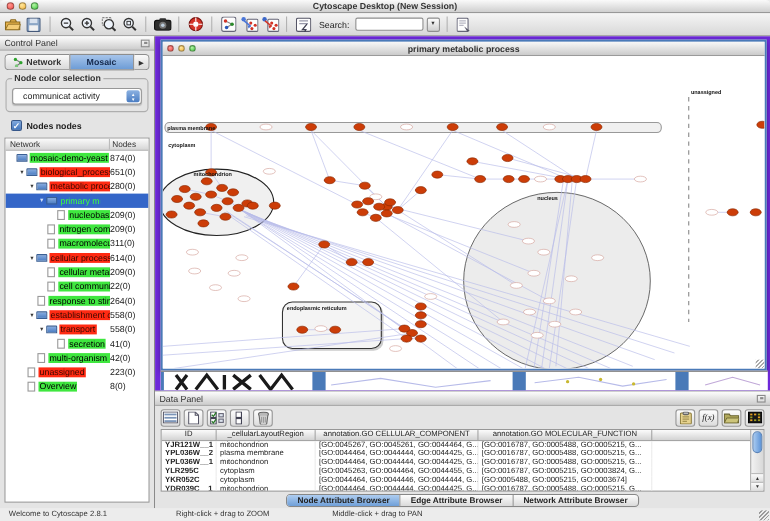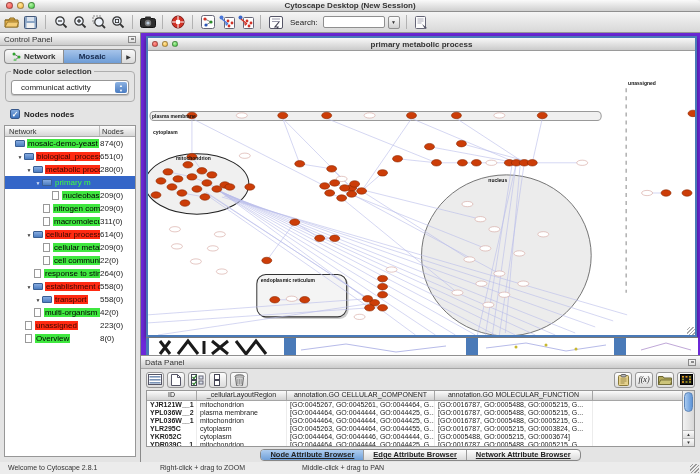--- a/index.html
+++ b/index.html
@@ -83,21 +83,21 @@
   .tbl-row { display:flex; height:8px; font-size:7px; align-items:center; }
   .cell { padding:0 3px; overflow:hidden; white-space:nowrap; flex-shrink:0; }
   .tbl-row .cell { border-right:1px solid #ececec; height:8px; line-height:8px; }
   .cell.c0 { font-weight:bold; }
   .vscroll { width:12px; border-left:1px solid #a5a5a5; background:linear-gradient(90deg,#f2f2f2,#d8d8d8); position:relative; flex-shrink:0; }
   .vthumb { position:absolute; top:1px; left:1px; right:1px; height:20px; border-radius:5px; background:linear-gradient(90deg,#a8caf0,#5f95d8); border:1px solid #5b84b8; }
   .varr { position:absolute; left:0; right:0; height:8px; font-size:4.5px; text-align:center; color:#333; line-height:8px; border-top:1px solid #bbb; background:linear-gradient(#fbfbfb,#ddd); }
   .va-up { bottom:8px; } .va-dn { bottom:0; }
   .dp-tabs { height:15px; display:flex; justify-content:center; align-items:center; flex-shrink:0; }
   .seg { display:flex; border:1px solid #878787; border-radius:4px; overflow:hidden; height:12px; background:linear-gradient(#fdfdfd,#dadada); }
-  .seg-item { padding:0 9px; font-size:7.5px; font-weight:bold; display:flex; align-items:center; border-right:1px solid #9a9a9a; color:#222;text-decoration:underline; }
+  .seg-item { padding:0 9px; font-size:7.5px; font-weight:bold; display:flex; align-items:center; border-right:1px solid #9a9a9a; color:#222; }
   .seg-item:last-child { border-right:none; }
   .seg-item.selected { background:linear-gradient(#aecdf0,#6f9fd8); }
 
   
   .statusbar { height:12px; position:relative; background:#ececec; font-size:7px; color:#333; }
   .st-item { position:absolute; top:2px; }
   .st-0{left:8px;} .st-1{left:160px;} .st-2{left:302px;}
   .app-grip { position:absolute; right:1px; bottom:1px; width:9px; height:9px; background:repeating-linear-gradient(135deg,transparent 0 1.5px,#999 1.5px 2.5px); }
 </style>
 </head>
@@ -340,20 +340,26 @@
             <span class="arr">▼</span>
             <span class="ic-fold"></span>
             <span class="tlabel red">establishment of lo</span>
             <span class="tcount">558(0)</span>
           </div>
           <div class="trow" style="padding-left: 29px;">
             <span class="arr">▼</span>
             <span class="ic-fold"></span>
             <span class="tlabel red">transport</span>
             <span class="tcount">558(0)</span>
+          </div>
+          <div class="trow" style="padding-left: 38px;">
+            <span class="arr"></span>
+            <span class="ic-file"></span>
+            <span class="tlabel green">secretion</span>
+            <span class="tcount">41(0)</span>
           </div>
           <div class="trow" style="padding-left: 20px;">
             <span class="arr"></span>
             <span class="ic-file"></span>
             <span class="tlabel green">multi-organism pro</span>
             <span class="tcount">42(0)</span>
           </div>
           <div class="trow" style="padding-left: 11px;">
             <span class="arr"></span>
             <span class="ic-file"></span>

